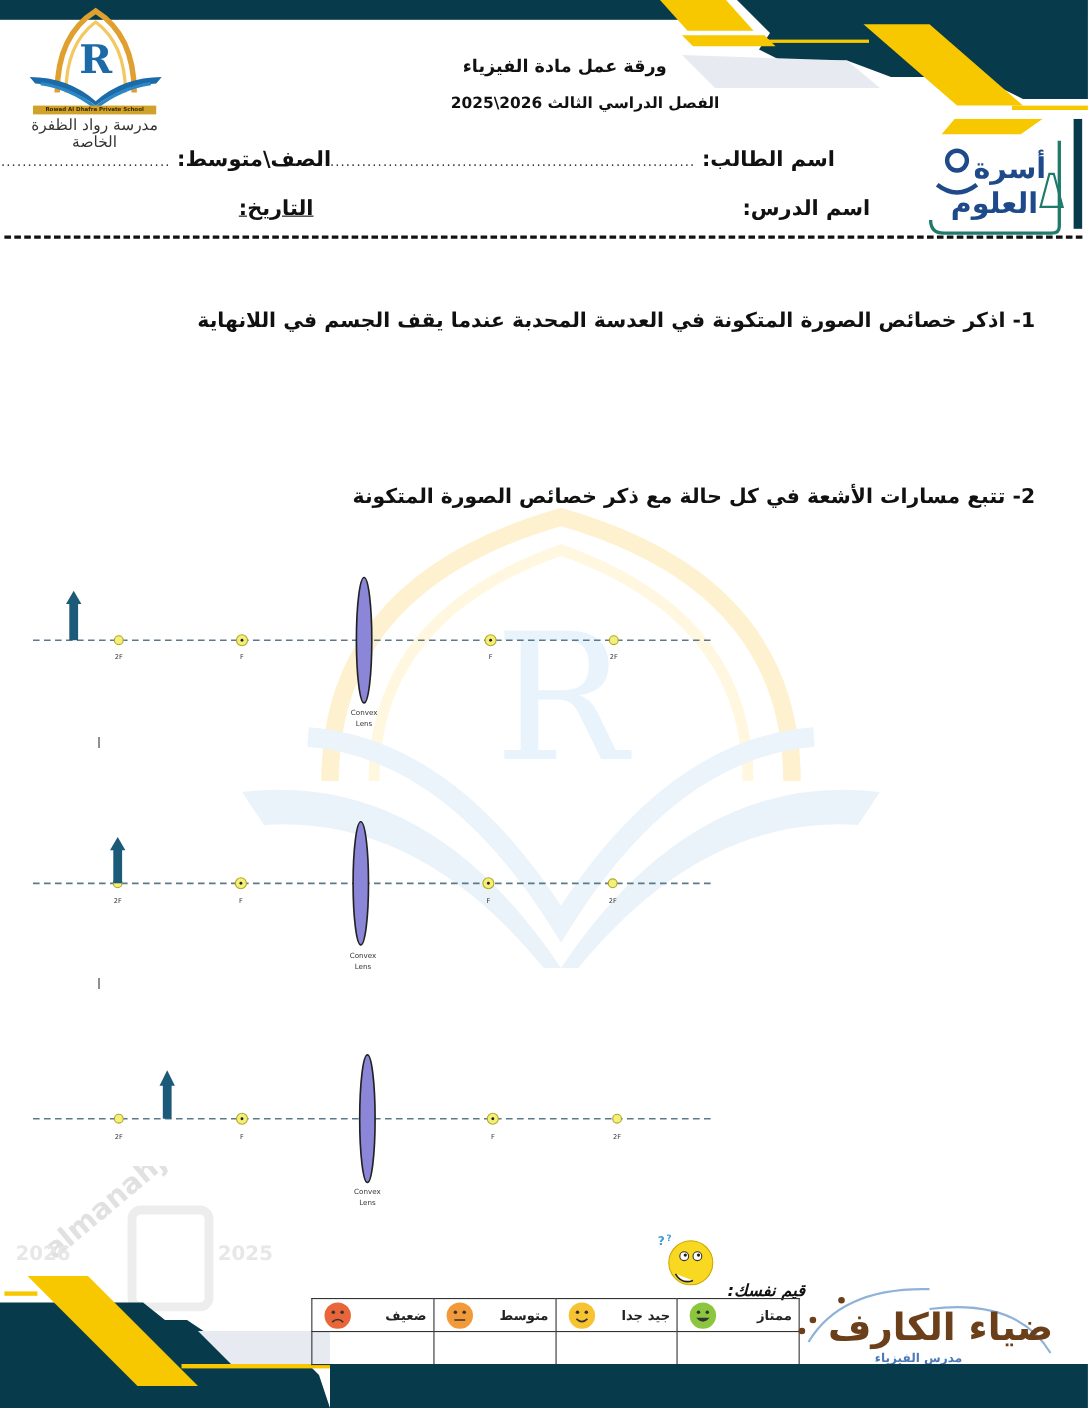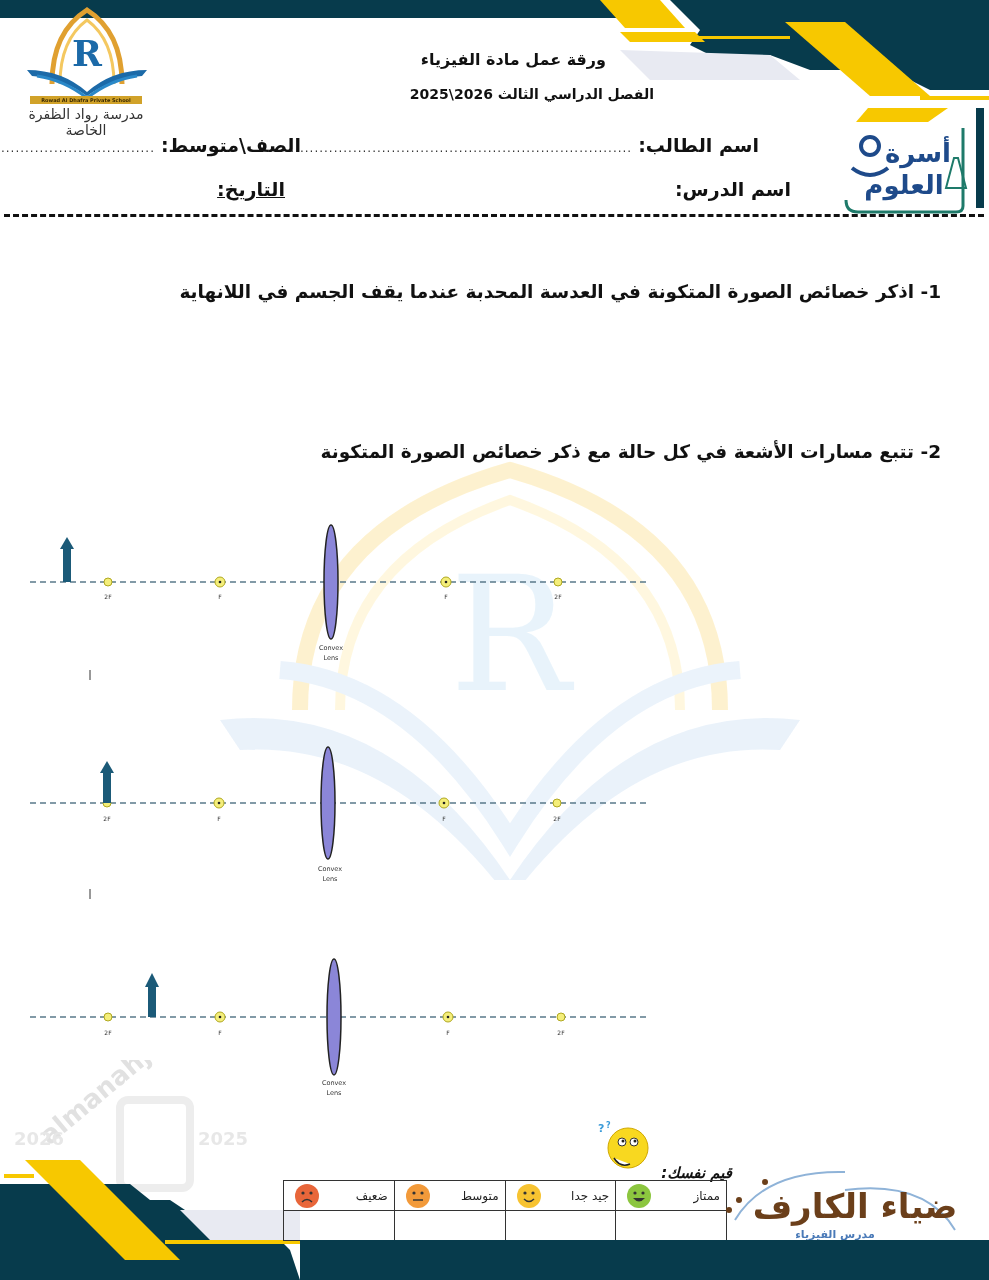--- a/index.html
+++ b/index.html
@@ -43,21 +43,21 @@
   .diagram { position: absolute; left: 30px; width: 620px; height: 160px; }
   .diagram svg { overflow: visible; }
 
   
   .self-eval-label { right: 257px; top: 1134px; direction: rtl; font-weight: bold; font-style: italic; font-size: 15px; margin-top: 30px; }
   .thinking-face { left: 596px; top: 1120px; width: 58px; height: 52px; }
 
   .rating-table { left: 283px; top: 1180px; width: 444px; height: 60px; border-collapse: collapse; direction: rtl; }
   .rating-table td { border: 1px solid #333; width: 111px; height: 30px; position: relative; vertical-align: middle; }
   .rating-cell { display: flex; justify-content: space-between; align-items: center; padding: 0 6px 0 10px; direction: rtl; }
-  .rating-label { font-size: 12px; color: #222; font-weight: normal; }
+  .rating-label { font-size: 12px; color: #222; font-weight: bold; }
 
   .teacher-logo { left: 725px; top: 1160px; width: 240px; height: 82px; }
 
   .bottom-band { left: 0; top: 1240px; width: 989px; height: 40px; background: #073b4c; }
 
   .corner-watermark { left: 0px; top: 1060px; width: 280px; height: 140px; opacity: 0.35; }
 </style>
 </head>
 <body>
 

